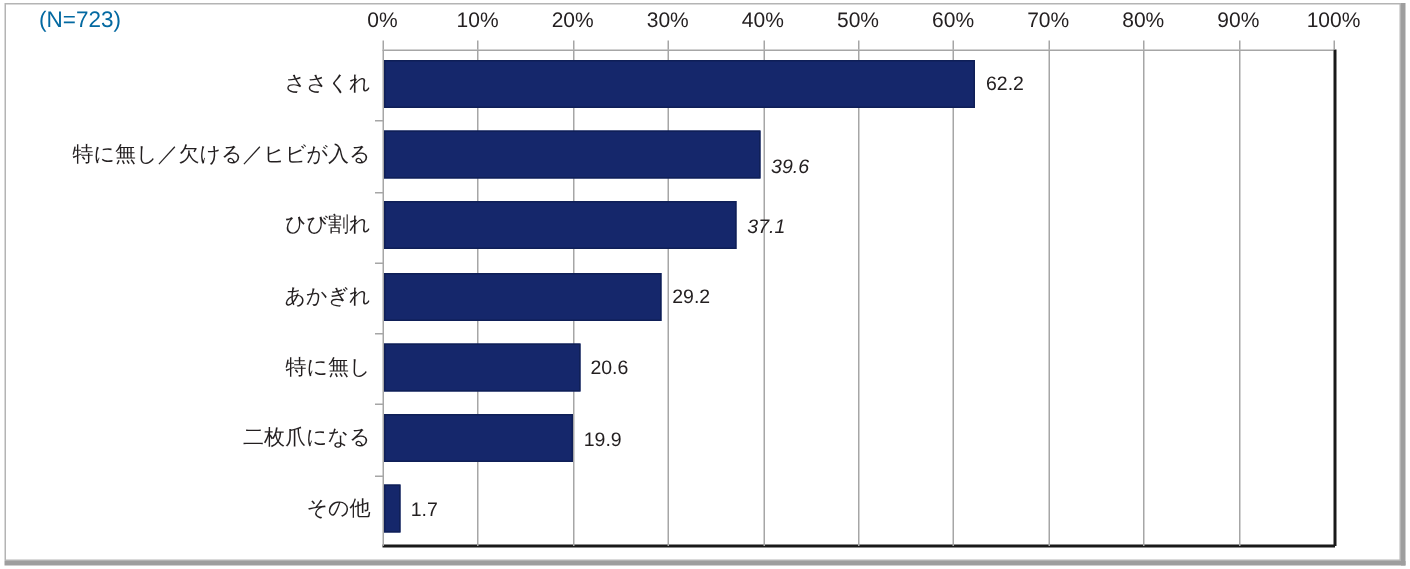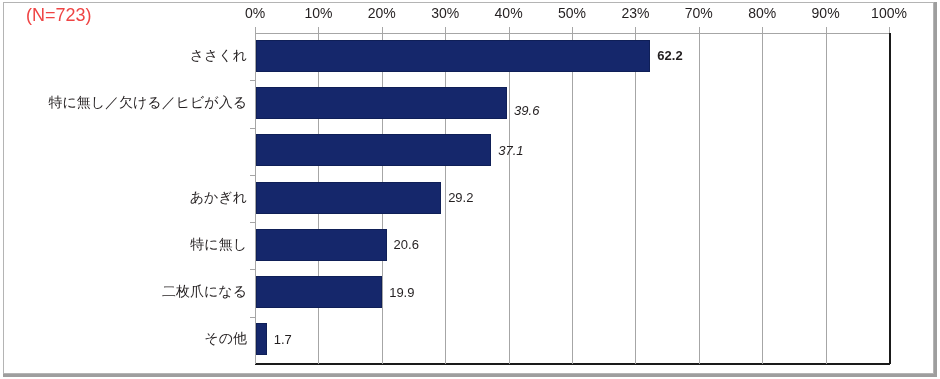--- a/index.html
+++ b/index.html
@@ -42,22 +42,22 @@
     width: 934px;
     height: 3px;
     background: #9e9e9e;
   }
 
   
   .n-label {
     position: absolute;
     left: 26px;
     top: 5px;
-    font-size: 18px;
-    color: #ef4444;
+    font-size: 15px;
+    color: #0369a1;
     white-space: nowrap;
     letter-spacing: 0px;
   }
 
   
   .plot {
     position: absolute;
     left: 255px;
     top: 33px;
     width: 634px;
@@ -165,21 +165,21 @@
 
   <div class="n-label">(N=723)</div>
 
   <div class="xticklabels" id="xticklabels">
       <div class="xtick" style="left: 255px;">0%</div>
       <div class="xtick" style="left: 318.4px;">10%</div>
       <div class="xtick" style="left: 381.8px;">20%</div>
       <div class="xtick" style="left: 445.2px;">30%</div>
       <div class="xtick" style="left: 508.6px;">40%</div>
       <div class="xtick" style="left: 572px;">50%</div>
-      <div class="xtick" style="left: 635.4px;">23%</div>
+      <div class="xtick" style="left: 635.4px;">60%</div>
       <div class="xtick" style="left: 698.8px;">70%</div>
       <div class="xtick" style="left: 762.2px;">80%</div>
       <div class="xtick" style="left: 825.6px; text-align: center;">90%</div>
       <div class="xtick" style="left: 889px;">100%</div>
     </div>
 
   <div class="plot" id="plot">
     <div class="plot-top-line"></div>
     <div class="plot-bottom-line"></div>
   <div class="gridline first" style="left: 0px;"></div>
@@ -198,21 +198,21 @@
       <div class="tick-top" style="left: 380.4px;"></div>
       <div class="gridline" style="left: 443.8px;"></div>
       <div class="tick-top" style="left: 443.8px;"></div>
       <div class="gridline" style="left: 507.2px;"></div>
       <div class="tick-top" style="left: 507.2px;"></div>
       <div class="gridline" style="left: 570.6px;"></div>
       <div class="tick-top" style="left: 570.6px;"></div>
       <div class="gridline last" style="left: 634px;"></div>
       <div class="tick-top" style="left: 634px;"></div>
       <div class="bar" style="left: 1px; top: 6.64286px; width: 394.348px; background: rgb(21, 39, 107);"></div>
-      <div class="bar-value" style="left: 402.348px; top: 6.64286px; font-weight: bold;">62.2</div>
+      <div class="bar-value" style="left: 402.348px; top: 6.64286px;">62.2</div>
       <div class="tick-left" style="top: 47.2857px;"></div>
       <div class="bar" style="left: 1px; top: 53.9286px; width: 251.064px; background: rgb(21, 39, 107);"></div>
       <div class="bar-value" style="left: 259.064px; top: 61px; font-style: italic;">39.6</div>
       <div class="tick-left" style="top: 94.5714px;"></div>
       <div class="bar" style="left: 1px; top: 101.214px; width: 235.214px; background: rgb(21, 39, 107);"></div>
       <div class="bar-value" style="left: 243.214px; top: 101.214px; font-style: italic;">37.1</div>
       <div class="tick-left" style="top: 141.857px;"></div>
       <div class="bar" style="left: 1px; top: 148.5px; width: 185.128px; background: rgb(21, 39, 107);"></div>
       <div class="bar-value" style="left: 193.128px; top: 148.5px;">29.2</div>
       <div class="tick-left" style="top: 189.143px;"></div>
@@ -220,17 +220,18 @@
       <div class="bar-value" style="left: 138.604px; top: 195.786px;">20.6</div>
       <div class="tick-left" style="top: 236.429px;"></div>
       <div class="bar" style="left: 1px; top: 243.071px; width: 126.166px; background: rgb(21, 39, 107);"></div>
       <div class="bar-value" style="left: 134.166px; top: 243.071px;">19.9</div>
       <div class="tick-left" style="top: 283.714px;"></div>
       <div class="bar" style="left: 1px; top: 290.357px; width: 10.778px; background: rgb(21, 39, 107);"></div>
       <div class="bar-value" style="left: 18.778px; top: 290.357px;">1.7</div>
     </div>
 <div class="cat-label" style="top: 39.6429px;">ささくれ</div>
     <div class="cat-label" style="top: 86.9286px;">特に無し／欠ける／ヒビが入る</div>
+    <div class="cat-label" style="top: 134.214px;">ひび割れ</div>
     <div class="cat-label" style="top: 181.5px;">あかぎれ</div>
     <div class="cat-label" style="top: 228.786px; margin-left: 28px;">特に無し</div>
     <div class="cat-label" style="top: 276.071px;">二枚爪になる</div>
     <div class="cat-label" style="top: 323.357px;">その他</div>
   </div>
 
 </body></html>

